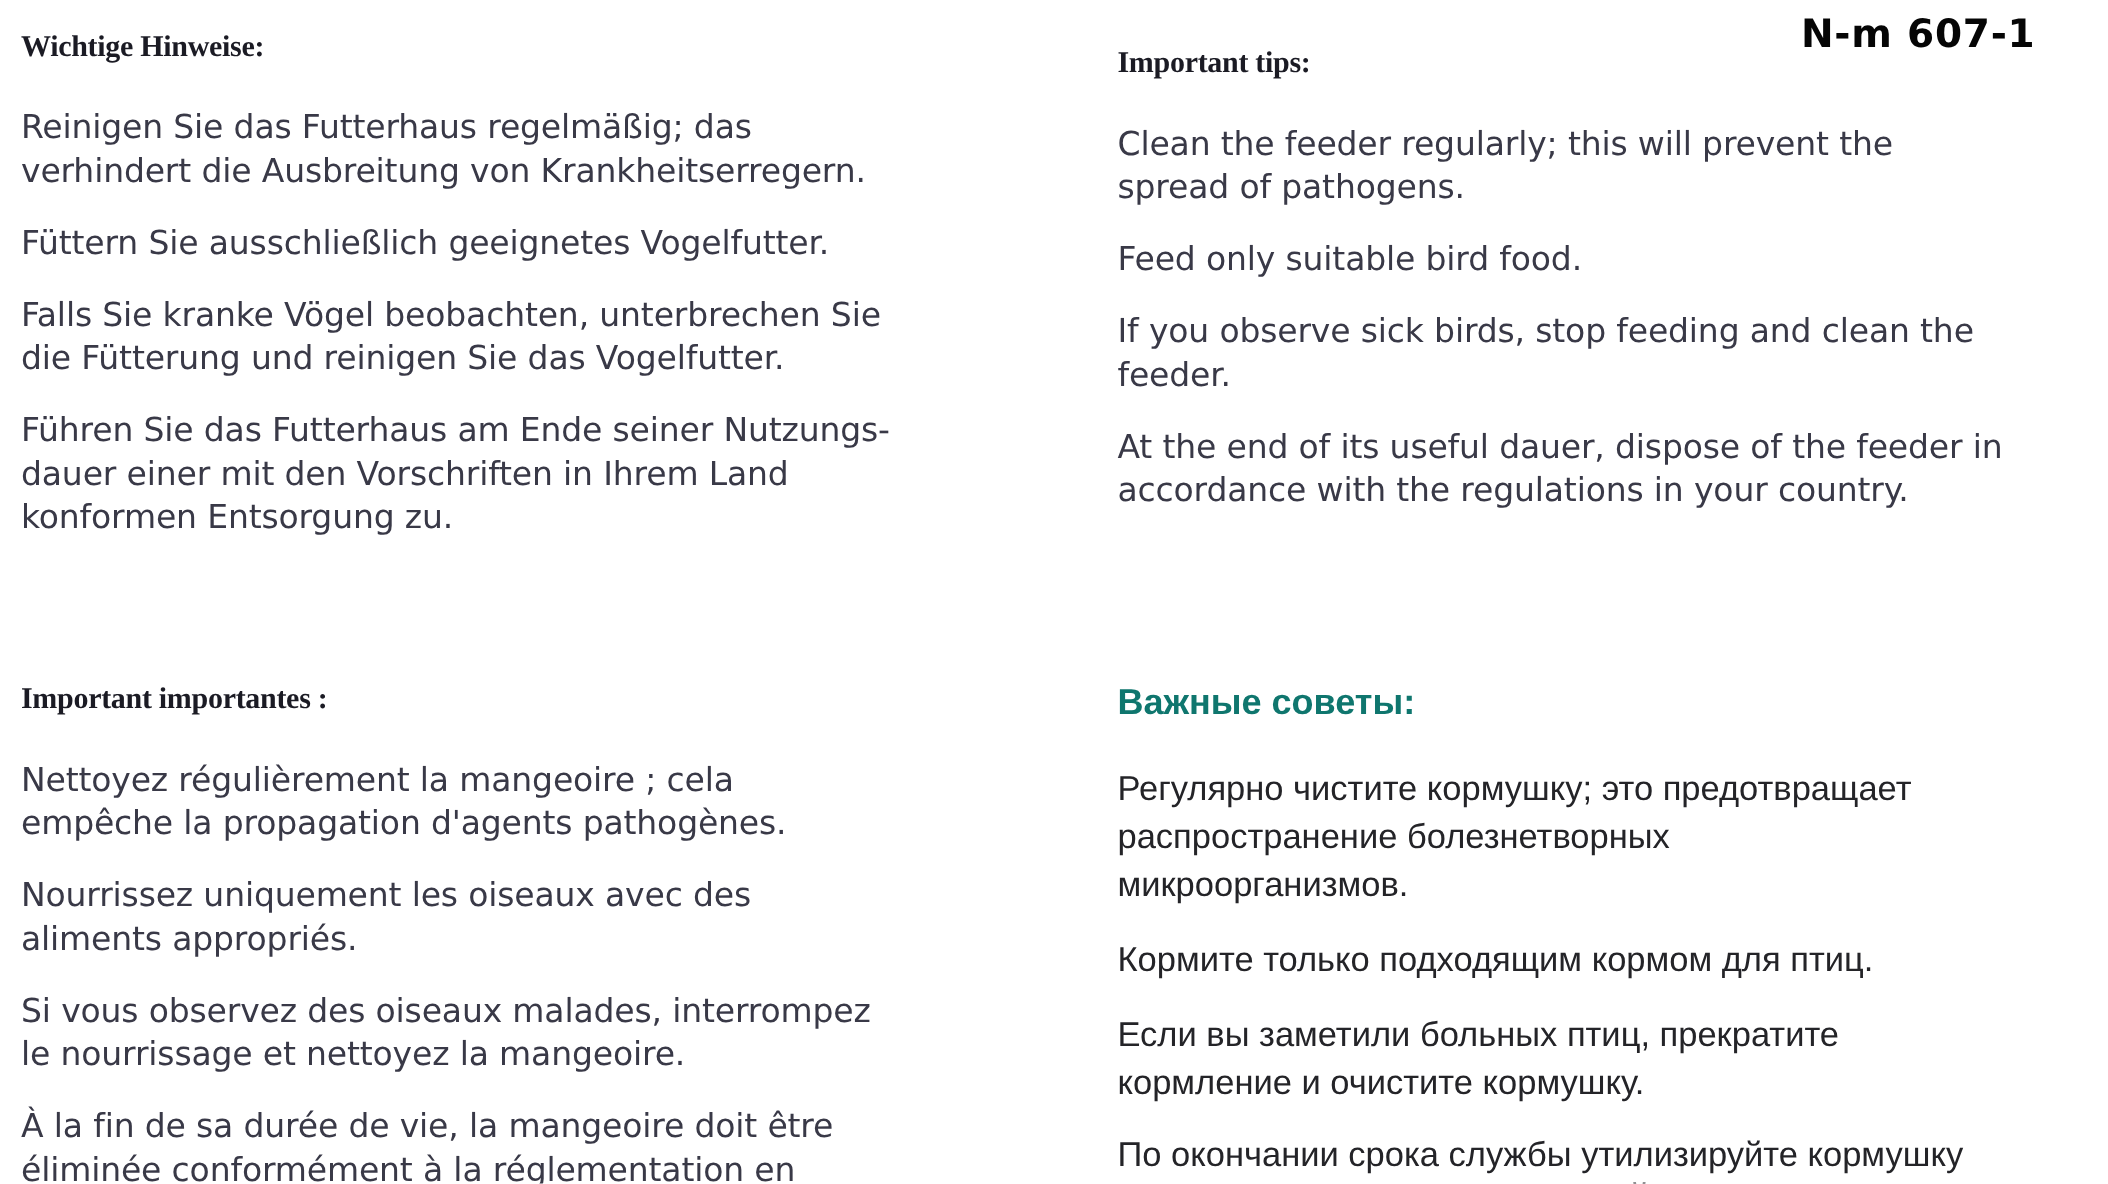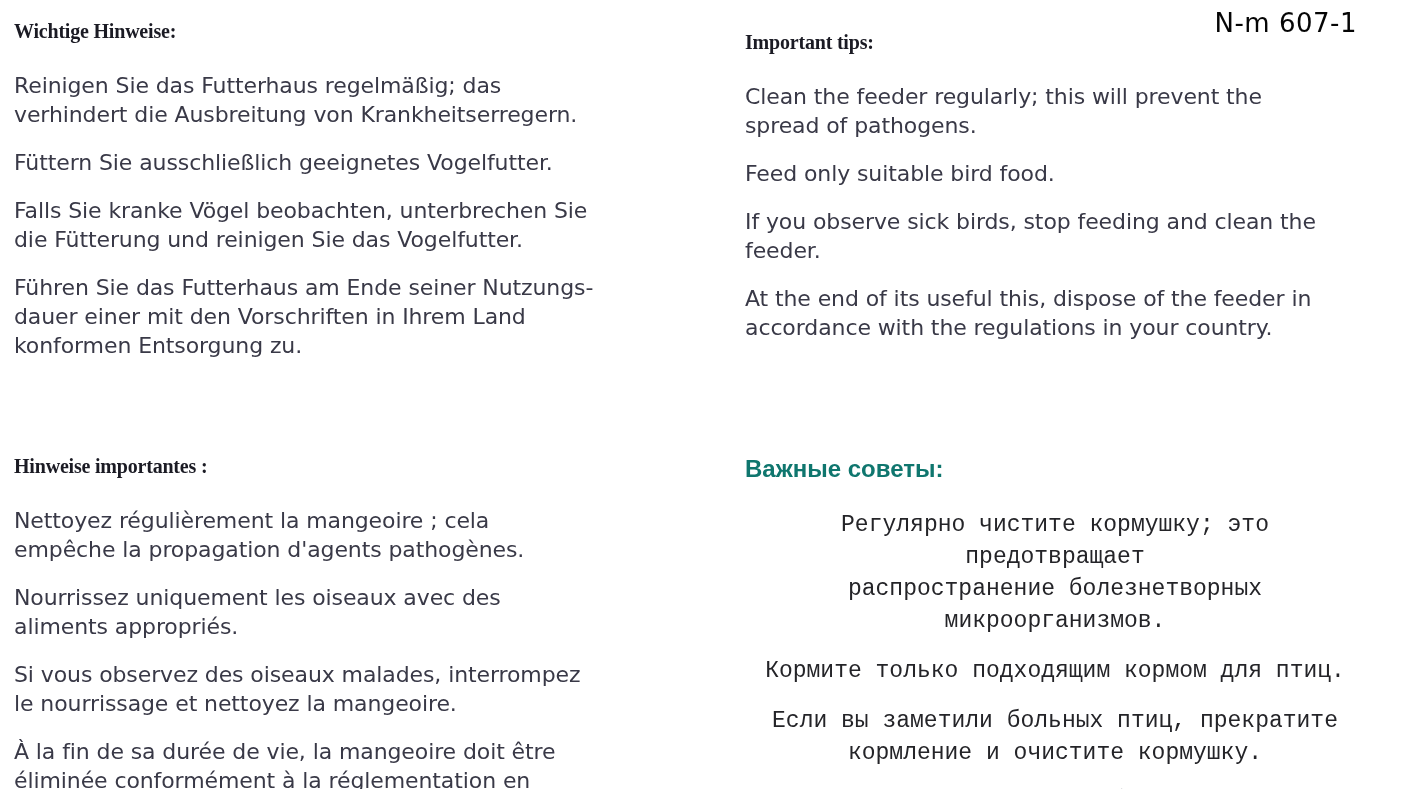--- a/index.html
+++ b/index.html
@@ -14,21 +14,21 @@
     position: relative;
     width: 1405px;
     height: 789px;
     background: #ffffff;
   }
   .doc-code {
     position: absolute;
     top: 8px;
     right: 48px;
     font-family: "DejaVu Sans", sans-serif;
-    font-weight: normal;
+    font-weight: bold;
     font-size: 26px;
     letter-spacing: 0.5px;
     color: #050505;
     text-align: center;
   }
   .grid {
     display: grid;
     grid-template-columns: 731px 660px;
     padding: 20px 0 0 14px;
   }
@@ -55,27 +55,26 @@
   }
   
   .ru .sec-heading {
     font-family: "Liberation Sans", sans-serif;
     font-size: 24px;
     color: #0f766e;
     margin-bottom: 26px;
     letter-spacing: 0;
   }
   .ru .para {
-    font-family: Liberation Mono, monospace;
+    font-family: Liberation Sans, sans-serif;
     font-size: 23px;
     line-height: 32px;
     color: #242428;
     margin-bottom: 18px;
     letter-spacing: 0;
-    text-align: center;
   }
   .ru .para.tight { line-height: 28px; }
 </style>
 </head>
 <body>
 
 <div class="page">
 
   <div class="doc-code">N-m 607-1</div>
 
@@ -96,28 +95,28 @@
     </div>
 
     <div class="section offset-down">
       <div class="section-inner">
         <div class="sec-heading">Important tips:</div>
         <p class="para">Clean the feeder regularly; this will prevent the
 spread of pathogens.</p>
         <p class="para">Feed only suitable bird food.</p>
         <p class="para">If you observe sick birds, stop feeding and clean the
 feeder.</p>
-        <p class="para">At the end of its useful this, dispose of the feeder in
+        <p class="para">At the end of its useful dauer, dispose of the feeder in
 accordance with the regulations in your country.</p>
       </div>
     </div>
 
     <div class="section row2">
       <div class="section-inner">
-        <div class="sec-heading">Hinweise importantes :</div>
+        <div class="sec-heading">Important importantes :</div>
         <p class="para">Nettoyez régulièrement la mangeoire ; cela
 empêche la propagation d'agents pathogènes.</p>
         <p class="para">Nourrissez uniquement les oiseaux avec des
 aliments appropriés.</p>
         <p class="para">Si vous observez des oiseaux malades, interrompez
 le nourrissage et nettoyez la mangeoire.</p>
         <p class="para">À la fin de sa durée de vie, la mangeoire doit être
 éliminée conformément à la réglementation en
 vigueur dans votre pays.</p>
       </div>

